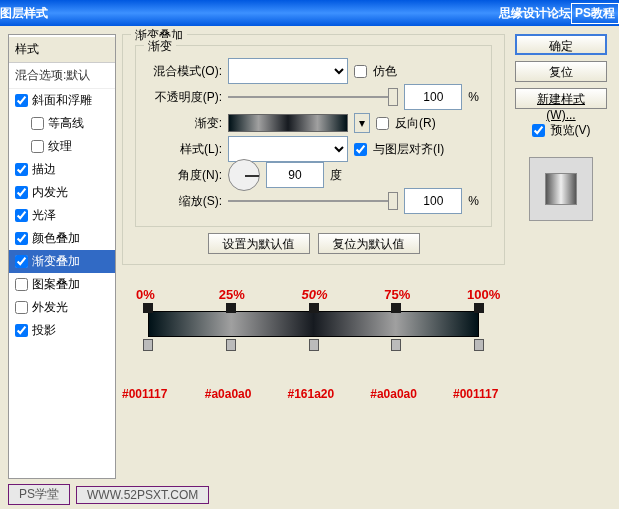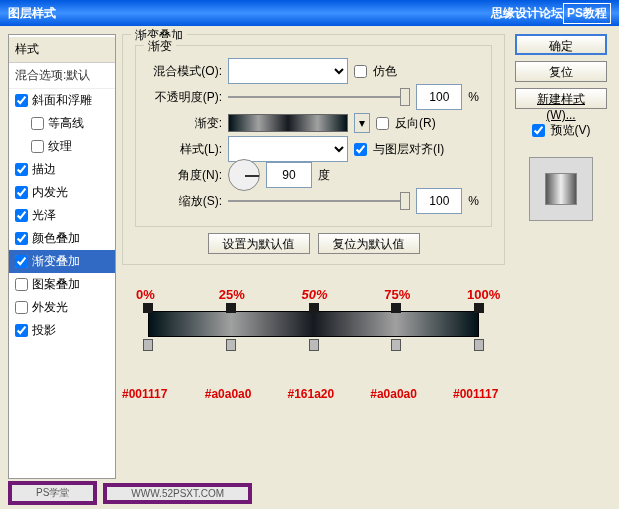--- a/index.html
+++ b/index.html
@@ -1,55 +1,55 @@
 <!DOCTYPE html>
 <html><head>
 <meta charset="utf-8">
 <style>
 *{box-sizing:border-box;margin:0;padding:0;font-family:"Microsoft YaHei",SimSun,sans-serif;font-size:12px}
 body{background:#ece9d8;width:619px;height:509px;position:relative;overflow:hidden}
-.titlebar{background:linear-gradient(to bottom,#0058e0,#3d91ff,#0058e0);height:26px;display:flex;align-items:center;padding:0 8px;color:#fff;font-weight:bold;justify-content:space-between}
+.titlebar{background:linear-gradient(to bottom,#0058e0,#3d91ff,#0058e0);height:26px;display:flex;align-items:center;padding:0 0;color:#fff;font-weight:bold;justify-content:space-between}
 .title-right{display:flex;align-items:center;gap:0;font-size:11px}
 .main{display:flex;padding:8px;gap:6px;height:calc(100% - 48px)}
 .sidebar{width:108px;border:1px solid #999;background:#fff;padding:2px 0}
 .side-head{background:#ece9d8;padding:4px 6px;border-bottom:1px solid #ccc;font-weight:normal}
 .side-sub{padding:4px 6px;border-bottom:1px solid #eee;color:#333}
 .side-item{display:flex;align-items:center;padding:3px 6px;gap:4px;cursor:pointer}
 .side-item.indent{padding-left:22px}
 .side-item.sel{background:#316ac5;color:#fff}
 .side-item input[type=checkbox]{width:13px;height:13px}
 .center{flex:1;display:flex;flex-direction:column;gap:4px}
 .group{border:1px solid #d0d0bf;padding:10px 12px;position:relative}
 .group-title{position:absolute;top:-8px;left:8px;background:#ece9d8;padding:0 4px}
 .row{display:flex;align-items:center;gap:6px;margin:4px 0;height:22px}
 .lbl{width:74px;text-align:right}
 select,input[type=text]{border:1px solid #7f9db9;height:20px;padding:12px 4px;background:#fff}
 select{width:120px}
-.num{width:46px;text-align:center}
+.num{width:58px;text-align:center}
 .slider{flex:1;height:20px;position:relative;display:flex;align-items:center}
 .slider-track{width:100%;height:2px;background:#999}
 .slider-thumb{position:absolute;width:10px;height:18px;background:#ece9d8;border:1px solid #888;top:1px}
 .grad-prev{width:120px;height:18px;background:linear-gradient(to right,#001117 0%,#a0a0a0 25%,#161a20 50%,#a0a0a0 75%,#001117 100%);border:1px solid #666;cursor:pointer}
 .grad-btn{width:16px;height:20px;border:1px solid #7f9db9;background:#ece9d8;display:flex;align-items:center;justify-content:center}
 .angle-dial{width:32px;height:32px;border:1px solid #888;border-radius:50%;background:#f0f0f0;position:relative}
 .angle-dial::after{content:"";position:absolute;width:2px;height:14px;background:#333;left:15px;top:2px;transform-origin:bottom;transform:rotate(90deg)}
 .btn{border:1px solid #888;background:linear-gradient(#fff,#ece9d8);padding:2px 14px;cursor:pointer;height:21px}
 .btn-row{display:flex;gap:8px;justify-content:center;margin-top:6px}
 .right-panel{width:100px;display:flex;flex-direction:column;gap:6px;align-items:stretch;padding:0 4px}
 .right-panel .btn{text-align:center}
 .preview-box{width:64px;height:64px;border:1px solid #999;background:#dcdcdc;margin:6px auto;display:flex;align-items:center;justify-content:center}
 .preview-inner{width:32px;height:32px;background:linear-gradient(to right,#555,#eee,#555);border:1px solid #888}
 .chart{position:relative;margin:12px 6px;height:120px}
 .chart-bar{height:26px;background:linear-gradient(to right,#001117 0%,#a0a0a0 25%,#161a20 50%,#a0a0a0 75%,#001117 100%);border:1px solid #000;position:absolute;left:20px;right:20px;top:30px}
 .pct{position:absolute;color:#d00;font-weight:bold;top:6px;font-size:13px}
 .hex{position:absolute;color:#d00;font-weight:bold;bottom:0;font-size:12px}
 .stop-top{position:absolute;width:10px;height:10px;background:#1a1a1a;top:22px;transform:translateX(-50%)}
 .stop-bot{position:absolute;width:10px;height:12px;background:#bbb;top:58px;transform:translateX(-50%);border:1px solid #555}
 .footer{position:absolute;bottom:4px;left:8px;display:flex;gap:6px;align-items:center}
-.footer-box{border:4px solid #701a75;padding:1px 24px;font-size:10px;color:#555;background:#e8e8e8}
+.footer-box{border:1px solid #701a75;padding:1px 10px;font-size:12px;color:#555;background:#e8e8e8}
 .und{text-decoration:underline}
 </style>
 </head>
 <body>
 
 <div class="titlebar">
   <span>图层样式</span>
   <div class="title-right">
     <span>思缘设计论坛</span>
     <span style="border:1px solid #fff;padding:1px 3px">PS教程</span>

